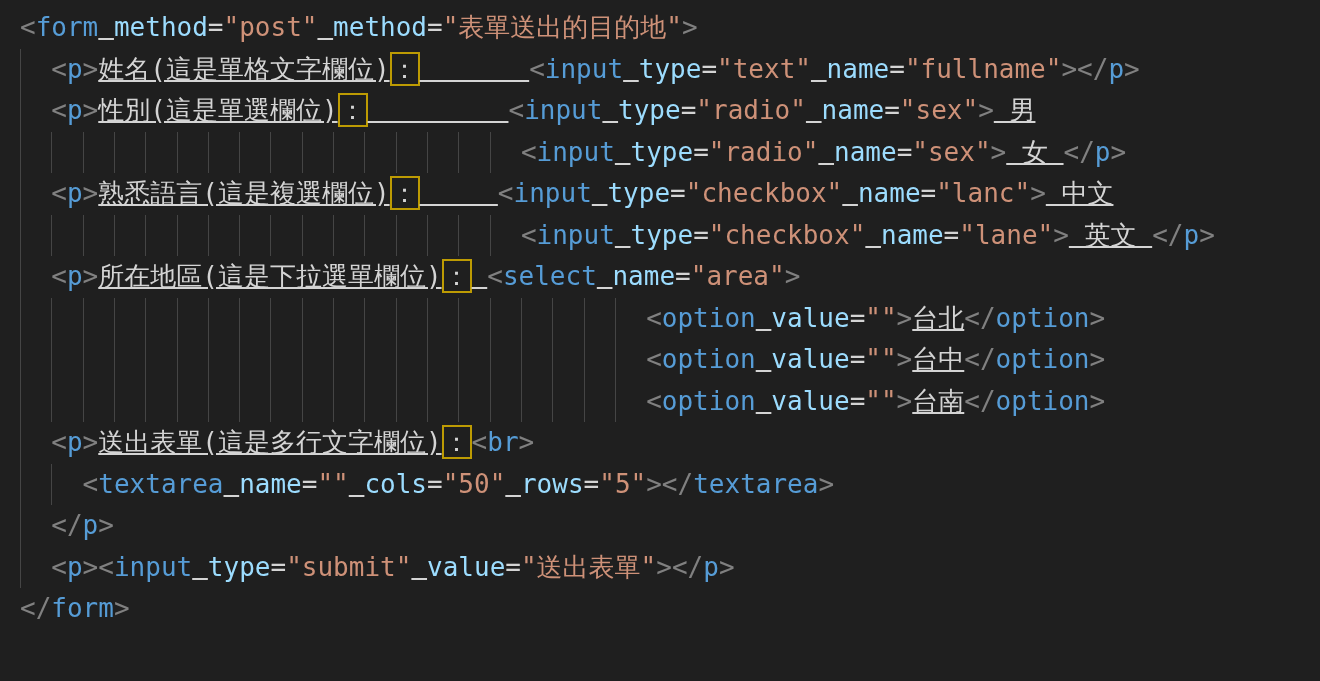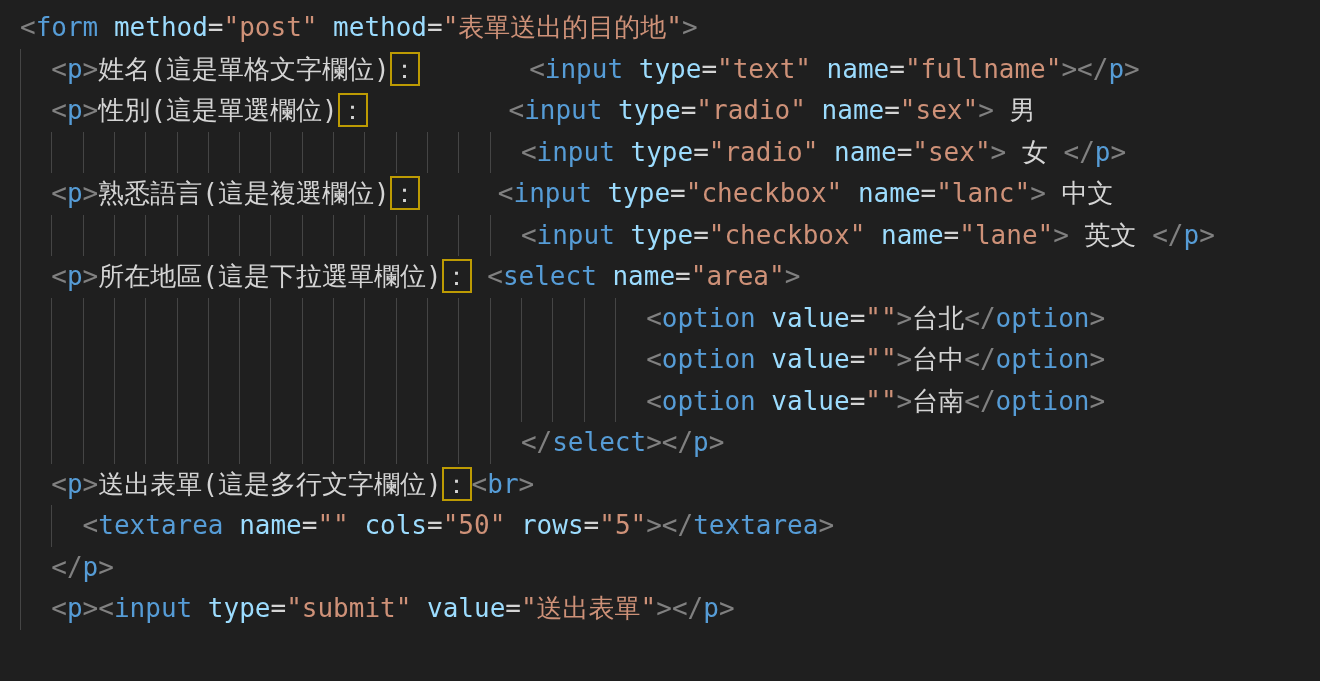--- a/index.html
+++ b/index.html
@@ -22,21 +22,21 @@
   }
   .line {
     white-space: pre;
     height: 41.5px;
   }
   .p { color: var(--c-punct, #808080); }
   .t { color: var(--c-tag, #569cd6); }
   .a { color: var(--c-attr, #9cdcfe); }
   .o { color: var(--c-eq, #d4d4d4); }
   .s { color: var(--c-str, #ce9178); }
-  .x { color: var(--c-text, #d4d4d4); }
+  .x { color: var(--c-text, #d4d4d4); text-decoration: underline; }
   .u {
     color: var(--c-text, #d4d4d4);
     border: 2px solid var(--c-ubox, #bd9b03);
   }
   .g {
     display: inline-block;
     vertical-align: top;
     height: 41.5px;
     background: repeating-linear-gradient(
       to right,
@@ -52,18 +52,18 @@
     <div class="line"><span class="p">&lt;</span><span class="t">form</span><span class="x"> </span><span class="a">method</span><span class="o">=</span><span class="s">"post"</span><span class="x"> </span><span class="a">method</span><span class="o">=</span><span class="s">"表單送出的目的地"</span><span class="p">&gt;</span></div>
     <div class="line"><span class="g" style="width: 2ch;">  </span><span class="p">&lt;</span><span class="t">p</span><span class="p">&gt;</span><span class="x">姓名(這是單格文字欄位)</span><span class="u">：</span><span class="x">       </span><span class="p">&lt;</span><span class="t">input</span><span class="x"> </span><span class="a">type</span><span class="o">=</span><span class="s">"text"</span><span class="x"> </span><span class="a">name</span><span class="o">=</span><span class="s">"fullname"</span><span class="p">&gt;&lt;/</span><span class="t">p</span><span class="p">&gt;</span></div>
     <div class="line"><span class="g" style="width: 2ch;">  </span><span class="p">&lt;</span><span class="t">p</span><span class="p">&gt;</span><span class="x">性別(這是單選欄位)</span><span class="u">：</span><span class="x">         </span><span class="p">&lt;</span><span class="t">input</span><span class="x"> </span><span class="a">type</span><span class="o">=</span><span class="s">"radio"</span><span class="x"> </span><span class="a">name</span><span class="o">=</span><span class="s">"sex"</span><span class="p">&gt;</span><span class="x"> 男</span></div>
     <div class="line"><span class="g" style="width: 32ch;">                                </span><span class="p">&lt;</span><span class="t">input</span><span class="x"> </span><span class="a">type</span><span class="o">=</span><span class="s">"radio"</span><span class="x"> </span><span class="a">name</span><span class="o">=</span><span class="s">"sex"</span><span class="p">&gt;</span><span class="x"> 女 </span><span class="p">&lt;/</span><span class="t">p</span><span class="p">&gt;</span></div>
     <div class="line"><span class="g" style="width: 2ch;">  </span><span class="p">&lt;</span><span class="t">p</span><span class="p">&gt;</span><span class="x">熟悉語言(這是複選欄位)</span><span class="u">：</span><span class="x">     </span><span class="p">&lt;</span><span class="t">input</span><span class="x"> </span><span class="a">type</span><span class="o">=</span><span class="s">"checkbox"</span><span class="x"> </span><span class="a">name</span><span class="o">=</span><span class="s">"lanc"</span><span class="p">&gt;</span><span class="x"> 中文</span></div>
     <div class="line"><span class="g" style="width: 32ch;">                                </span><span class="p">&lt;</span><span class="t">input</span><span class="x"> </span><span class="a">type</span><span class="o">=</span><span class="s">"checkbox"</span><span class="x"> </span><span class="a">name</span><span class="o">=</span><span class="s">"lane"</span><span class="p">&gt;</span><span class="x"> 英文 </span><span class="p">&lt;/</span><span class="t">p</span><span class="p">&gt;</span></div>
     <div class="line"><span class="g" style="width: 2ch;">  </span><span class="p">&lt;</span><span class="t">p</span><span class="p">&gt;</span><span class="x">所在地區(這是下拉選單欄位)</span><span class="u">：</span><span class="x"> </span><span class="p">&lt;</span><span class="t">select</span><span class="x"> </span><span class="a">name</span><span class="o">=</span><span class="s">"area"</span><span class="p">&gt;</span></div>
     <div class="line"><span class="g" style="width: 40ch;">                                        </span><span class="p">&lt;</span><span class="t">option</span><span class="x"> </span><span class="a">value</span><span class="o">=</span><span class="s">""</span><span class="p">&gt;</span><span class="x">台北</span><span class="p">&lt;/</span><span class="t">option</span><span class="p">&gt;</span></div>
     <div class="line"><span class="g" style="width: 40ch;">                                        </span><span class="p">&lt;</span><span class="t">option</span><span class="x"> </span><span class="a">value</span><span class="o">=</span><span class="s">""</span><span class="p">&gt;</span><span class="x">台中</span><span class="p">&lt;/</span><span class="t">option</span><span class="p">&gt;</span></div>
     <div class="line"><span class="g" style="width: 40ch;">                                        </span><span class="p">&lt;</span><span class="t">option</span><span class="x"> </span><span class="a">value</span><span class="o">=</span><span class="s">""</span><span class="p">&gt;</span><span class="x">台南</span><span class="p">&lt;/</span><span class="t">option</span><span class="p">&gt;</span></div>
-    <div class="line"><span class="g" style="width: 32ch;">                                </span><span class="p">&lt;/</span><span class="t">select</span><span class="p">&gt;&lt;/</span><span class="t">p</span><span class="p">&gt;</span></div>
     <div class="line"><span class="g" style="width: 2ch;">  </span><span class="p">&lt;</span><span class="t">p</span><span class="p">&gt;</span><span class="x">送出表單(這是多行文字欄位)</span><span class="u">：</span><span class="p">&lt;</span><span class="t">br</span><span class="p">&gt;</span></div>
     <div class="line"><span class="g" style="width: 4ch;">    </span><span class="p">&lt;</span><span class="t">textarea</span><span class="x"> </span><span class="a">name</span><span class="o">=</span><span class="s">""</span><span class="x"> </span><span class="a">cols</span><span class="o">=</span><span class="s">"50"</span><span class="x"> </span><span class="a">rows</span><span class="o">=</span><span class="s">"5"</span><span class="p">&gt;&lt;/</span><span class="t">textarea</span><span class="p">&gt;</span></div>
     <div class="line"><span class="g" style="width: 2ch;">  </span><span class="p">&lt;/</span><span class="t">p</span><span class="p">&gt;</span></div>
     <div class="line"><span class="g" style="width: 2ch;">  </span><span class="p">&lt;</span><span class="t">p</span><span class="p">&gt;&lt;</span><span class="t">input</span><span class="x"> </span><span class="a">type</span><span class="o">=</span><span class="s">"submit"</span><span class="x"> </span><span class="a">value</span><span class="o">=</span><span class="s">"送出表單"</span><span class="p">&gt;&lt;/</span><span class="t">p</span><span class="p">&gt;</span></div>
+    <div class="line"><span class="p">&lt;/</span><span class="t">form</span><span class="p">&gt;</span></div>
   </div>
 
 </body></html>

